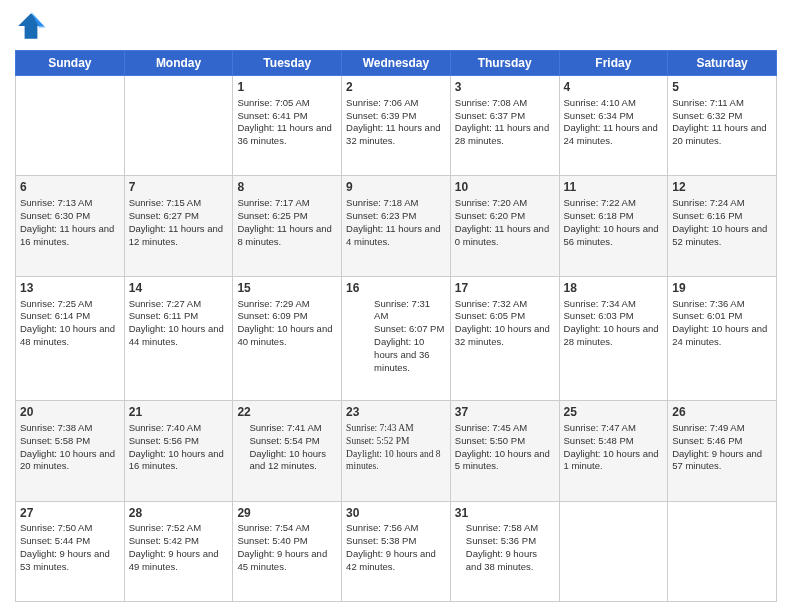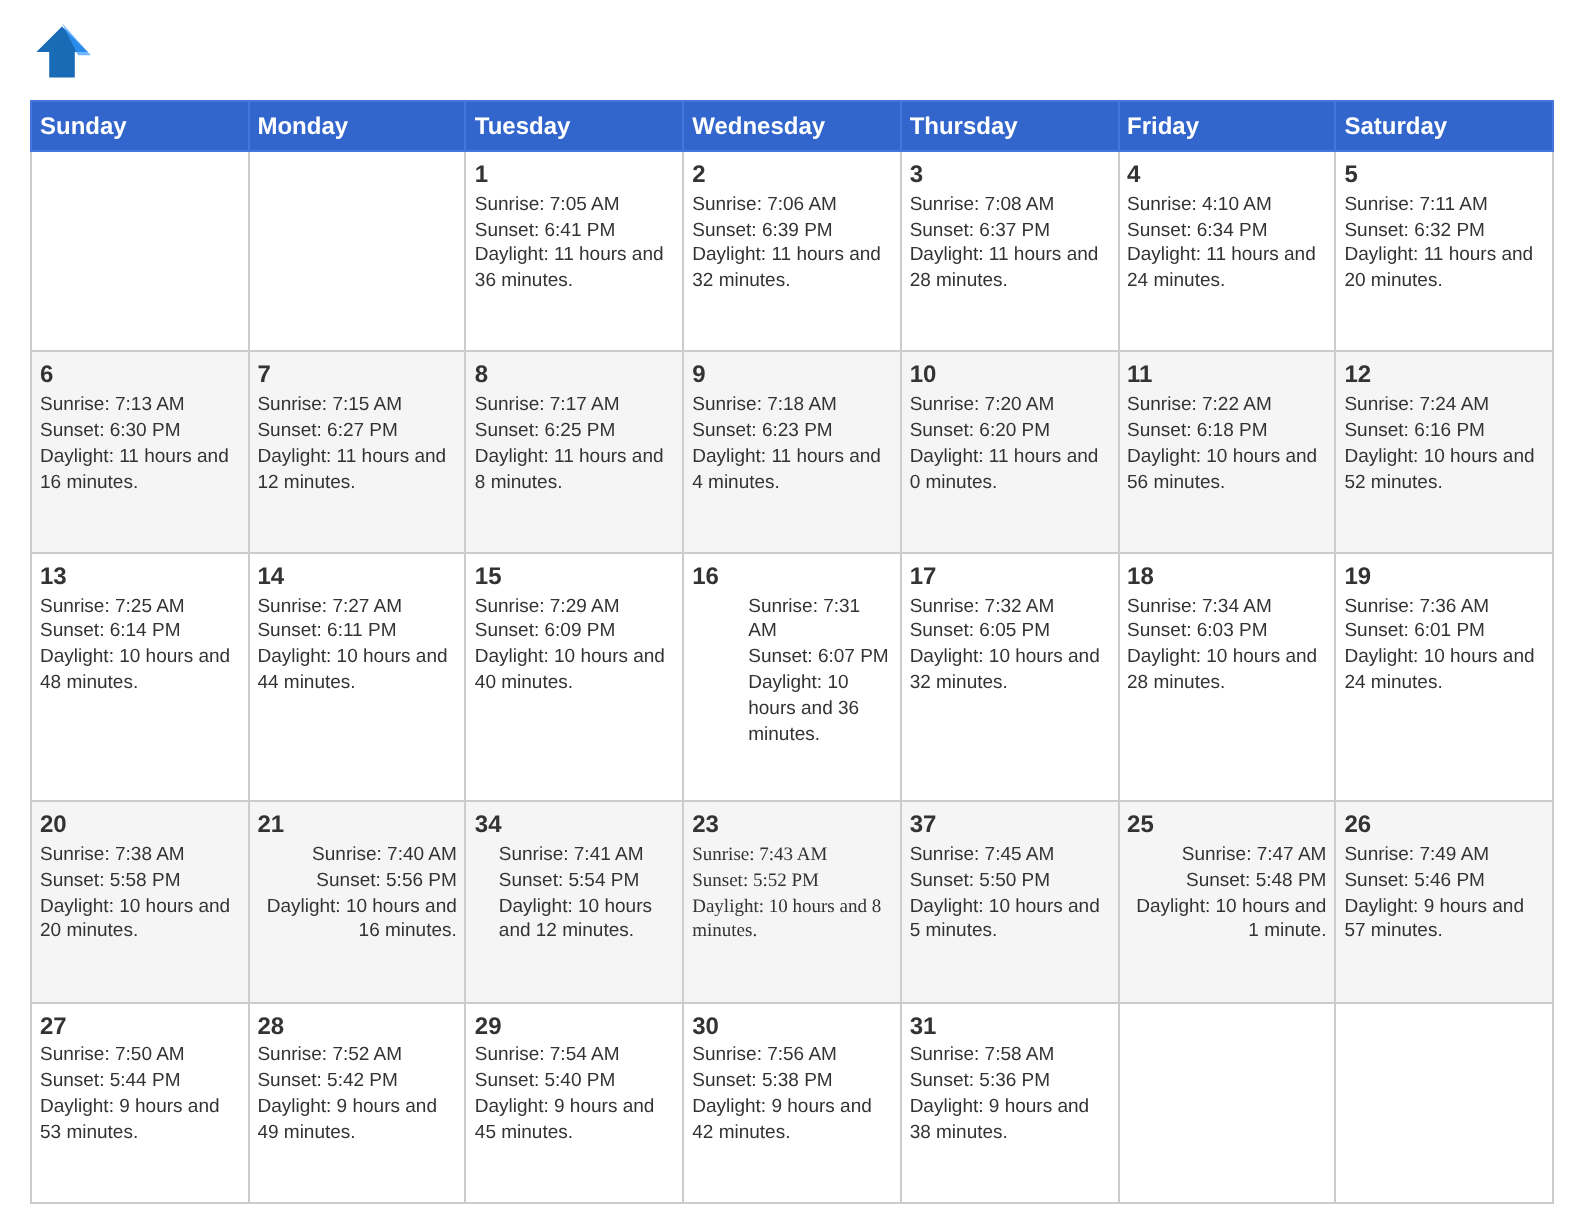--- a/index.html
+++ b/index.html
@@ -62,21 +62,21 @@
     .calendar {
       flex: 1;
       border-collapse: collapse;
       width: 100%;
       font-size: 10.5px;
     }
     .calendar thead tr th {
       background: #3366cc;
       color: #fff;
       padding: 5px 4px;
-      text-align: left;
+      text-align: center;
       font-size: 12px;
       font-weight: bold;
       border: 1px solid #4477dd;
     }
     .calendar tbody tr td {
       border: 1px solid #ccc;
       vertical-align: top;
       padding: 3px 4px;
       width: calc(100% / 7);
       height: 82px;
@@ -262,45 +262,45 @@
         </tr>
         <tr class="row-alt">
           <td>
             <span class="day-num">20</span>
             <div class="day-info" style="white-space: pre-line;">Sunrise: 7:38 AM
 Sunset: 5:58 PM
 Daylight: 10 hours and 20 minutes.</div>
           </td>
           <td>
             <span class="day-num">21</span>
-            <div class="day-info" style="white-space: pre-line; text-align: right;">Sunrise: 7:40 AM
+            <div class="day-info" style="white-space: pre-line;">Sunrise: 7:40 AM
 Sunset: 5:56 PM
 Daylight: 10 hours and 16 minutes.</div>
           </td>
           <td>
-            <span class="day-num">34</span>
+            <span class="day-num">22</span>
             <div class="day-info" style="white-space: pre-line; margin-left: 12px;">Sunrise: 7:41 AM
 Sunset: 5:54 PM
 Daylight: 10 hours and 12 minutes.</div>
           </td>
           <td>
             <span class="day-num">23</span>
             <div class="day-info" style="white-space: pre-line; font-family: Liberation Serif, serif;">Sunrise: 7:43 AM
 Sunset: 5:52 PM
 Daylight: 10 hours and 8 minutes.</div>
           </td>
           <td>
             <span class="day-num">37</span>
             <div class="day-info" style="white-space: pre-line;">Sunrise: 7:45 AM
 Sunset: 5:50 PM
 Daylight: 10 hours and 5 minutes.</div>
           </td>
           <td>
             <span class="day-num">25</span>
-            <div class="day-info" style="white-space: pre-line; text-align: right;">Sunrise: 7:47 AM
+            <div class="day-info" style="white-space: pre-line;">Sunrise: 7:47 AM
 Sunset: 5:48 PM
 Daylight: 10 hours and 1 minute.</div>
           </td>
           <td>
             <span class="day-num">26</span>
             <div class="day-info" style="white-space: pre-line;">Sunrise: 7:49 AM
 Sunset: 5:46 PM
 Daylight: 9 hours and 57 minutes.</div>
           </td>
         </tr>
@@ -324,21 +324,21 @@
 Daylight: 9 hours and 45 minutes.</div>
           </td>
           <td>
             <span class="day-num">30</span>
             <div class="day-info" style="white-space: pre-line;">Sunrise: 7:56 AM
 Sunset: 5:38 PM
 Daylight: 9 hours and 42 minutes.</div>
           </td>
           <td>
             <span class="day-num">31</span>
-            <div class="day-info" style="white-space: pre-line;">Sunrise: 7:58 AM
+            <div class="day-info" style="white-space: pre-line; margin-left: 11px;">Sunrise: 7:58 AM
 Sunset: 5:36 PM
 Daylight: 9 hours and 38 minutes.</div>
           </td>
           <td class="empty"></td>
           <td class="empty"></td>
         </tr>
       </tbody>
   </table>
 </div>
 

